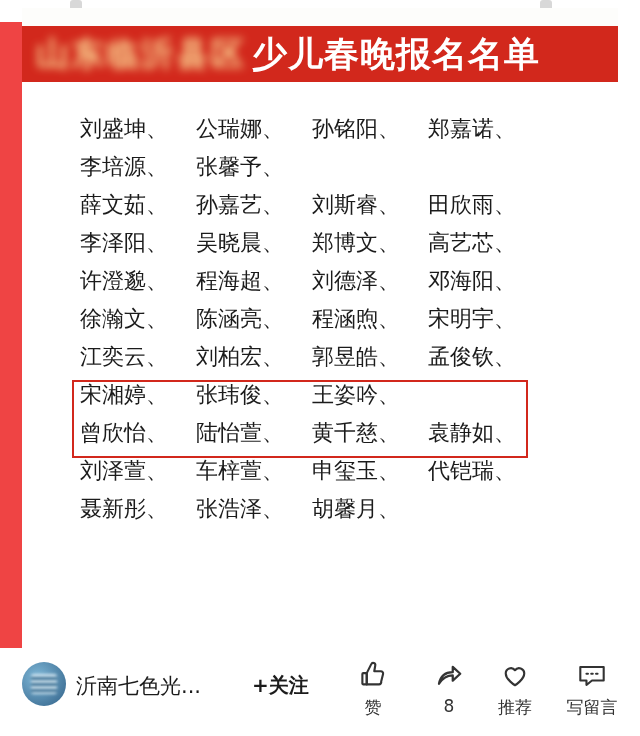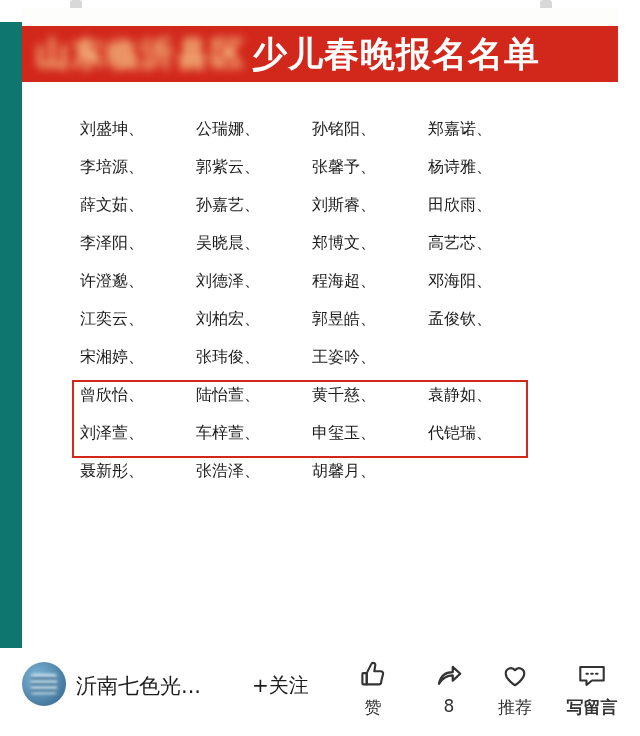--- a/index.html
+++ b/index.html
@@ -10,21 +10,21 @@
     width: 640px;
     height: 736px;
     background: #ffffff;
     font-family: "Liberation Sans", sans-serif;
     overflow: hidden;
   }
   .screen {
     position: relative;
     width: 552px;
     height: 736px;
-    background: #0f766e;
+    background: #ef4444;
   }
 
   
   .top-strip {
     position: absolute;
     left: 0; top: 0;
     width: 640px; height: 22px;
     background: #ffffff;
   }
 
@@ -99,21 +99,21 @@
   }
   .name-row {
     display: flex;
     height: 38px;
     align-items: center;
     padding-left: 58px;
     box-sizing: border-box;
   }
   .name-cell {
     width: 116px;
-    font-size: 16px;
+    font-size: 22px;
     color: #1b1b1b;
     font-family: Liberation Sans, sans-serif;
     white-space: nowrap;
   }
 
   
   .highlight-box {
     position: absolute;
     left: 72px;
     top: 380px;
@@ -168,20 +168,21 @@
     left: 252px;
     top: 24px;
     font-size: 20px;
     color: #1b1b1b;
     font-family: "DejaVu Sans", sans-serif;
     background: none;
     border: none;
     padding: 0;
     cursor: pointer;
     white-space: nowrap;
+    font-weight: bold;
   }
   .action {
     position: absolute;
     top: 12px;
     width: 74px;
     text-align: center;
     cursor: pointer;
   }
   .action .ico {
     display: block;
@@ -194,21 +195,21 @@
     display: block;
     margin-top: 2px;
     font-size: 17px;
     color: #333;
     font-family: "DejaVu Sans", sans-serif;
     white-space: nowrap;
   }
   .action.like { left: 336px; }
   .action.share { left: 412px; }
   .action.recommend { left: 478px; }
-  .action.comment { left: 556px; font-weight: bold; }
+  .action.comment { left: 556px; }
   .action.comment { width: 80px; left: 552px; }
 
   svg { display: block; margin: 0 auto; }
 </style>
 </head>
 <body>
 
 <div class="screen">
 
   <div class="top-strip"></div>
@@ -225,41 +226,45 @@
 
   <div class="list-body" id="name-list">
       <div class="name-row">
         <div class="name-cell">刘盛坤、</div>
         <div class="name-cell">公瑞娜、</div>
         <div class="name-cell">孙铭阳、</div>
         <div class="name-cell">郑嘉诺、</div>
       </div>
       <div class="name-row">
         <div class="name-cell">李培源、</div>
-        <div class="name-cell">郭紫云、</div>
         <div class="name-cell">张馨予、</div>
-        <div class="name-cell">杨诗雅、</div>
       </div>
       <div class="name-row">
         <div class="name-cell">薛文茹、</div>
         <div class="name-cell">孙嘉艺、</div>
         <div class="name-cell">刘斯睿、</div>
         <div class="name-cell">田欣雨、</div>
       </div>
       <div class="name-row">
         <div class="name-cell">李泽阳、</div>
         <div class="name-cell">吴晓晨、</div>
         <div class="name-cell">郑博文、</div>
         <div class="name-cell">高艺芯、</div>
       </div>
       <div class="name-row">
         <div class="name-cell">许澄邈、</div>
+        <div class="name-cell">程海超、</div>
         <div class="name-cell">刘德泽、</div>
-        <div class="name-cell">程海超、</div>
         <div class="name-cell">邓海阳、</div>
+      </div>
+      <div class="name-row">
+        <div class="name-cell">徐瀚文、</div>
+        <div class="name-cell">陈涵亮、</div>
+        <div class="name-cell">程涵煦、</div>
+        <div class="name-cell">宋明宇、</div>
       </div>
       <div class="name-row">
         <div class="name-cell">江奕云、</div>
         <div class="name-cell">刘柏宏、</div>
         <div class="name-cell">郭昱皓、</div>
         <div class="name-cell">孟俊钦、</div>
       </div>
       <div class="name-row">
         <div class="name-cell">宋湘婷、</div>
         <div class="name-cell">张玮俊、</div>

